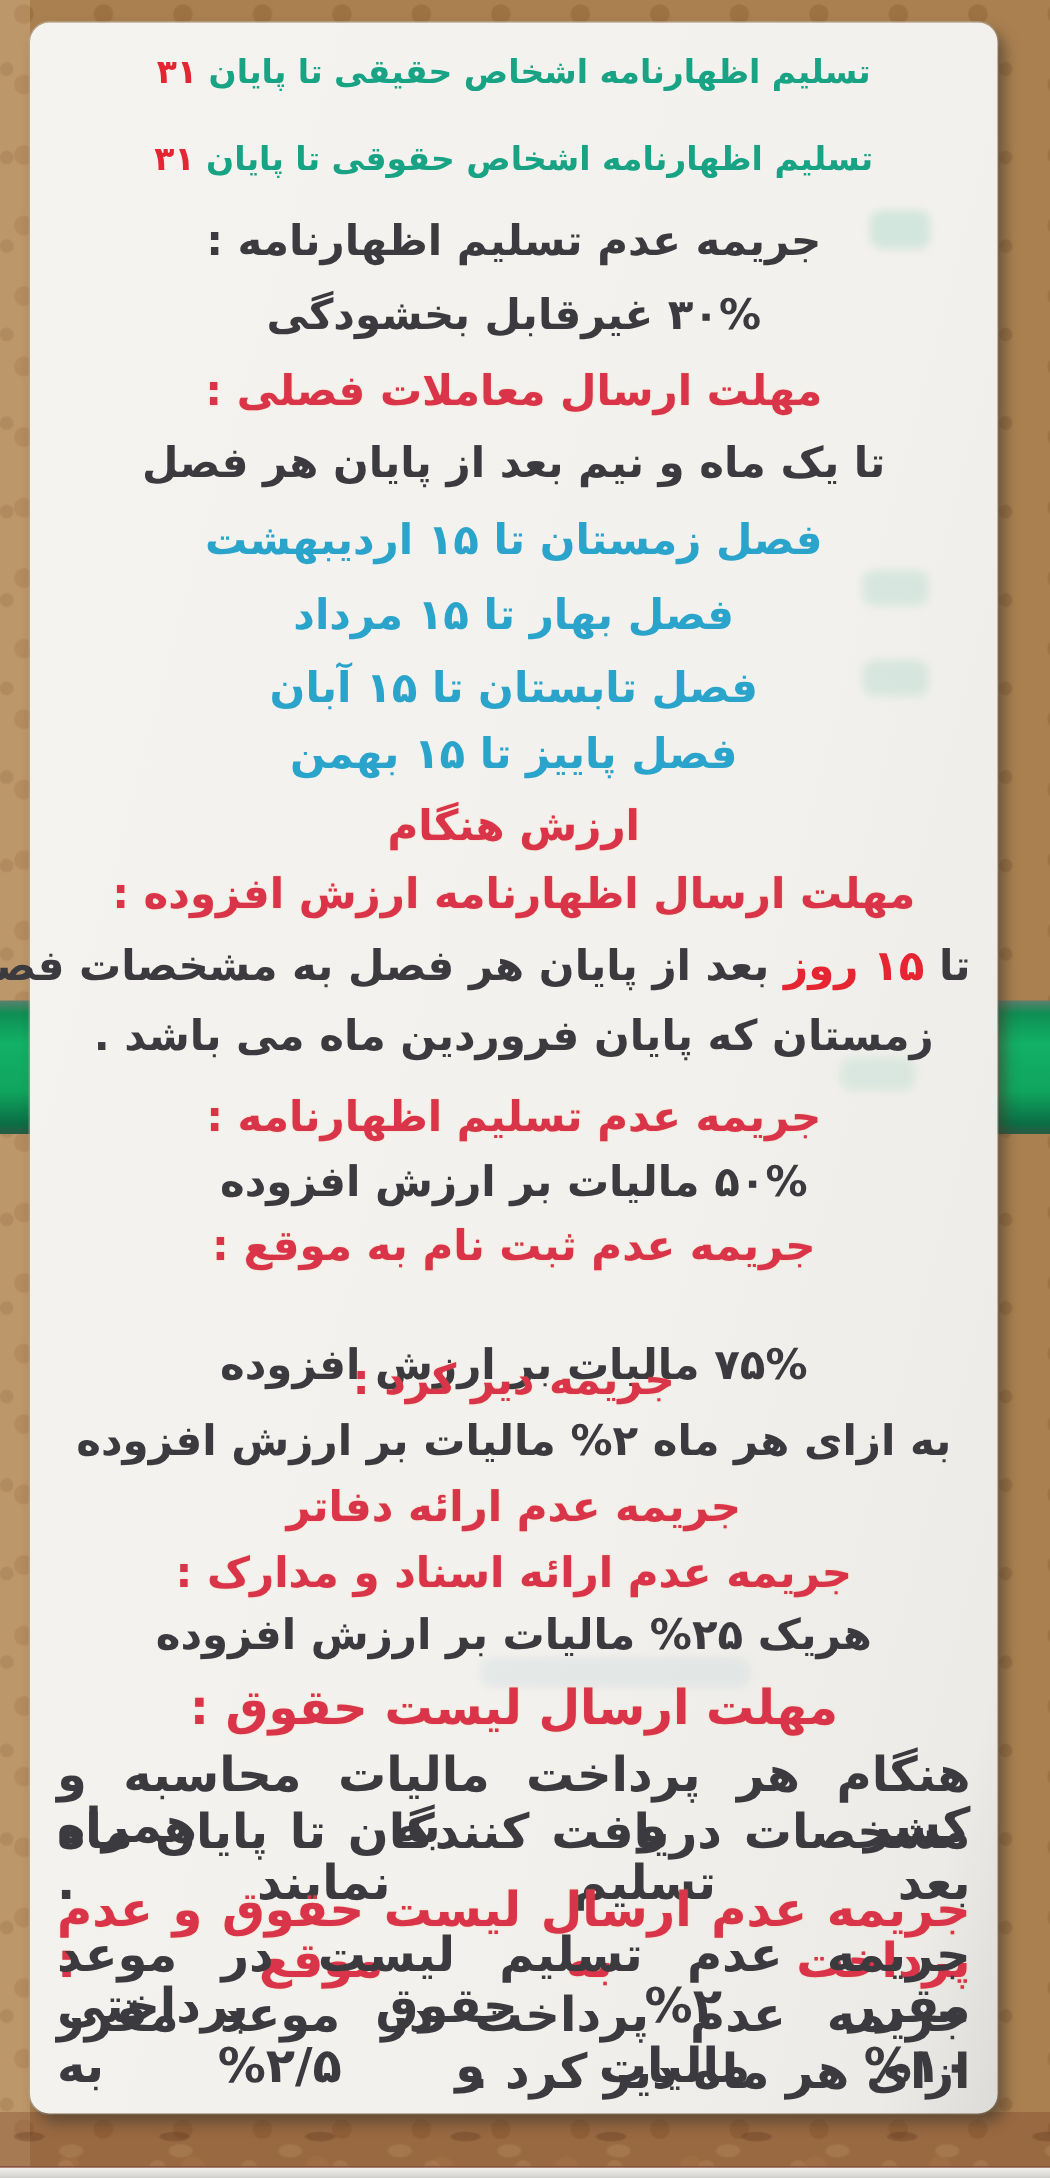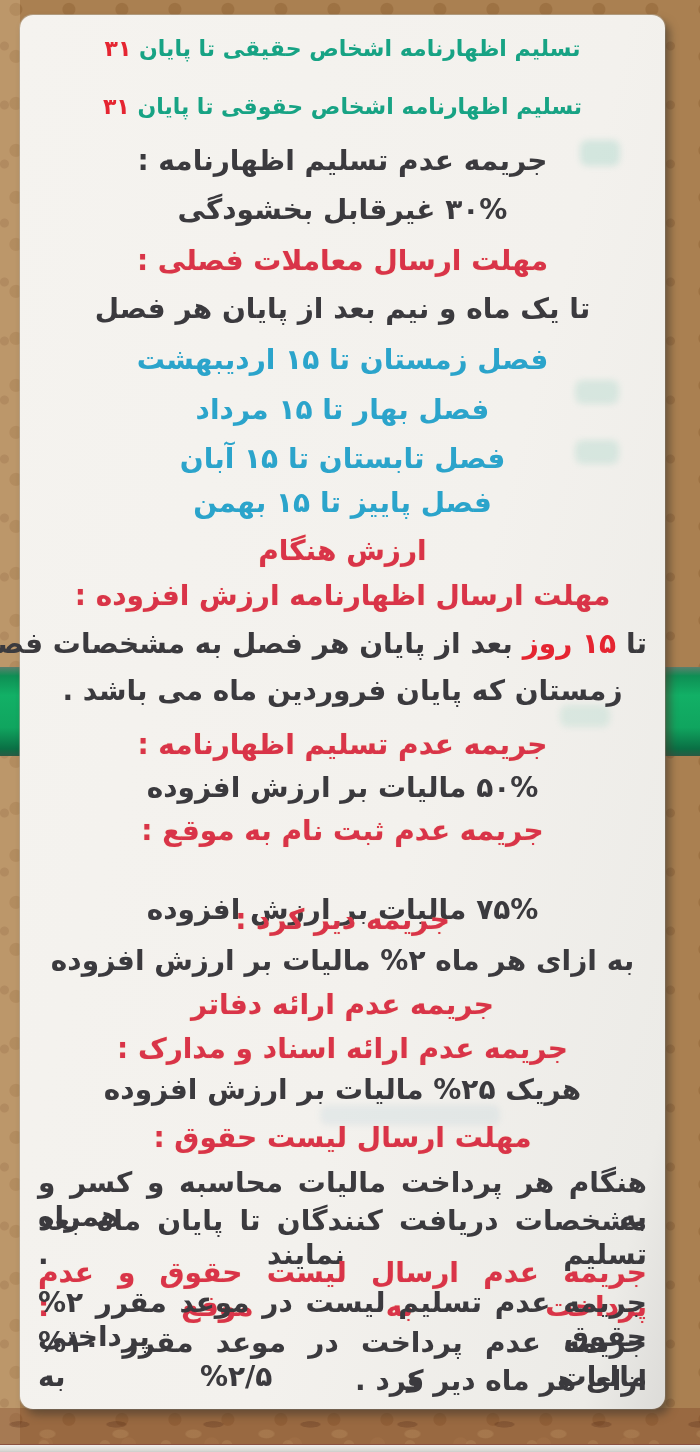--- a/index.html
+++ b/index.html
@@ -42,21 +42,21 @@
   .sm1{left:560px;top:125px;width:40px;height:26px;background:rgba(23,163,132,.14);}
   .sm2{left:555px;top:365px;width:44px;height:24px;background:rgba(23,163,132,.12);}
   .sm3{left:555px;top:425px;width:44px;height:24px;background:rgba(23,163,132,.12);}
   .sm4{left:540px;top:690px;width:50px;height:22px;background:rgba(23,163,132,.10);}
   .sm5{left:300px;top:1090px;width:180px;height:20px;background:rgba(43,130,170,.07);}
 
   
   .ln{position:absolute;right:18px;left:18px;text-align:center;font-weight:700;
       font-size:28px;line-height:36px;white-space:nowrap;}
   .lg{font-size:22px;line-height:38px;}
-  .sm-t{font-size:28px;line-height:34px;}
+  .sm-t{font-size:32px;line-height:34px;}
   .just{text-align:justify;text-align-last:justify;white-space:normal;}
   .right{text-align:right;}
 
   .seg-green{color:#17a384;}
   .seg-num{color:#e52531;}
   .seg-dark{color:#3b3a3e;}
   .seg-red{color:#d93449;text-shadow:0 0 1px rgba(240,160,60,.45);}
   .seg-blue{color:#2ba4cb;}
 </style>
 </head>

